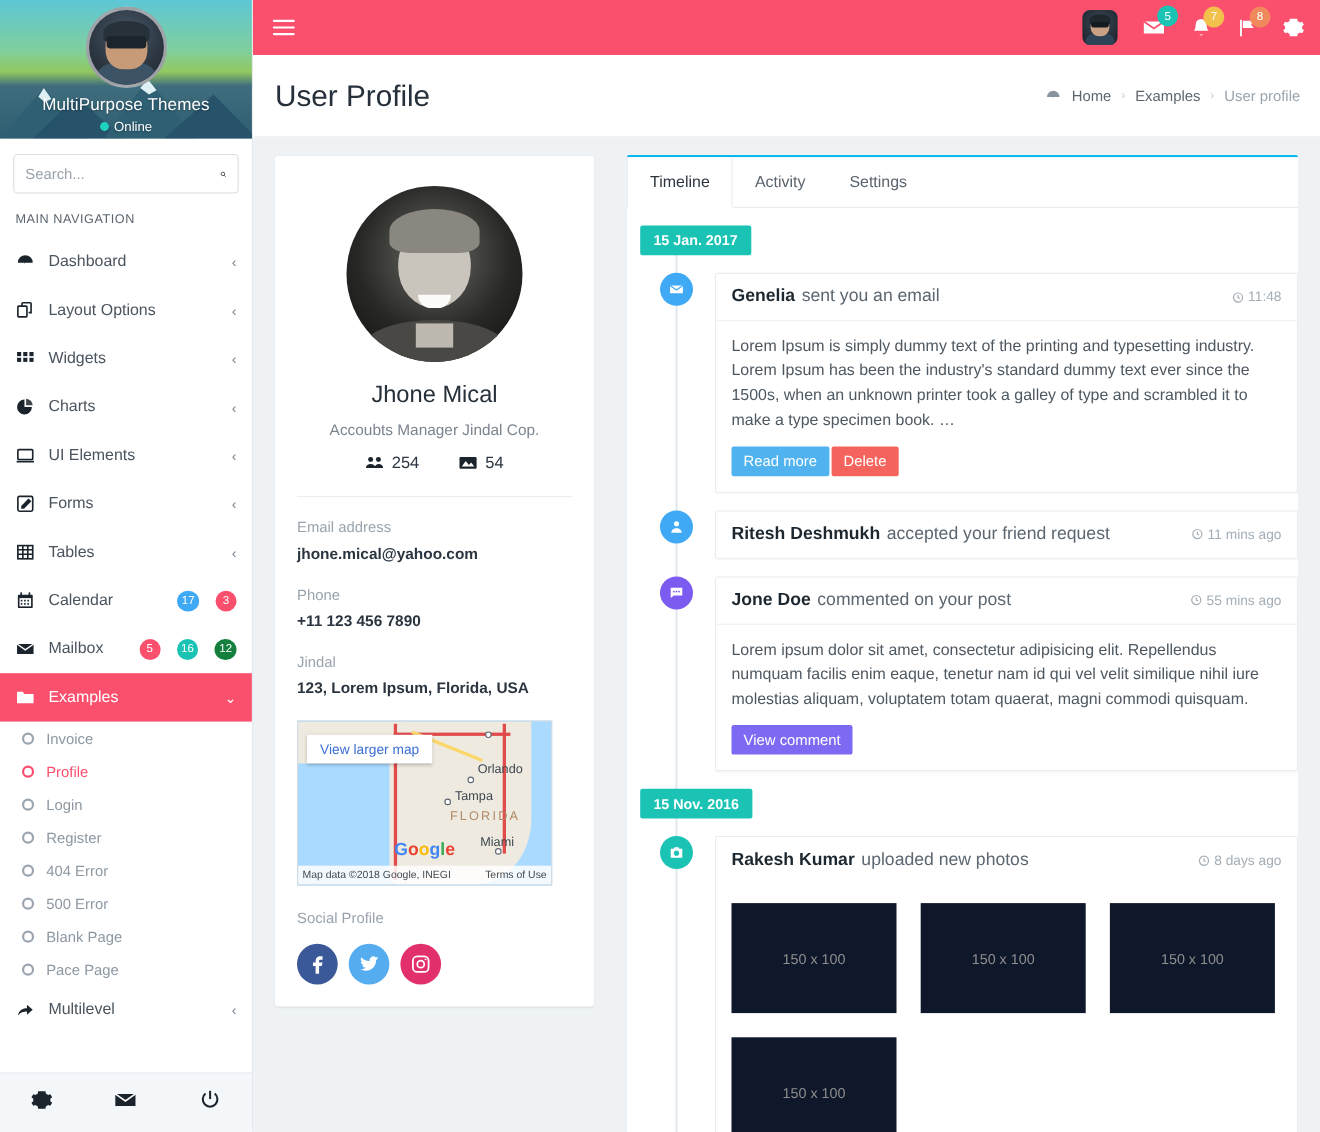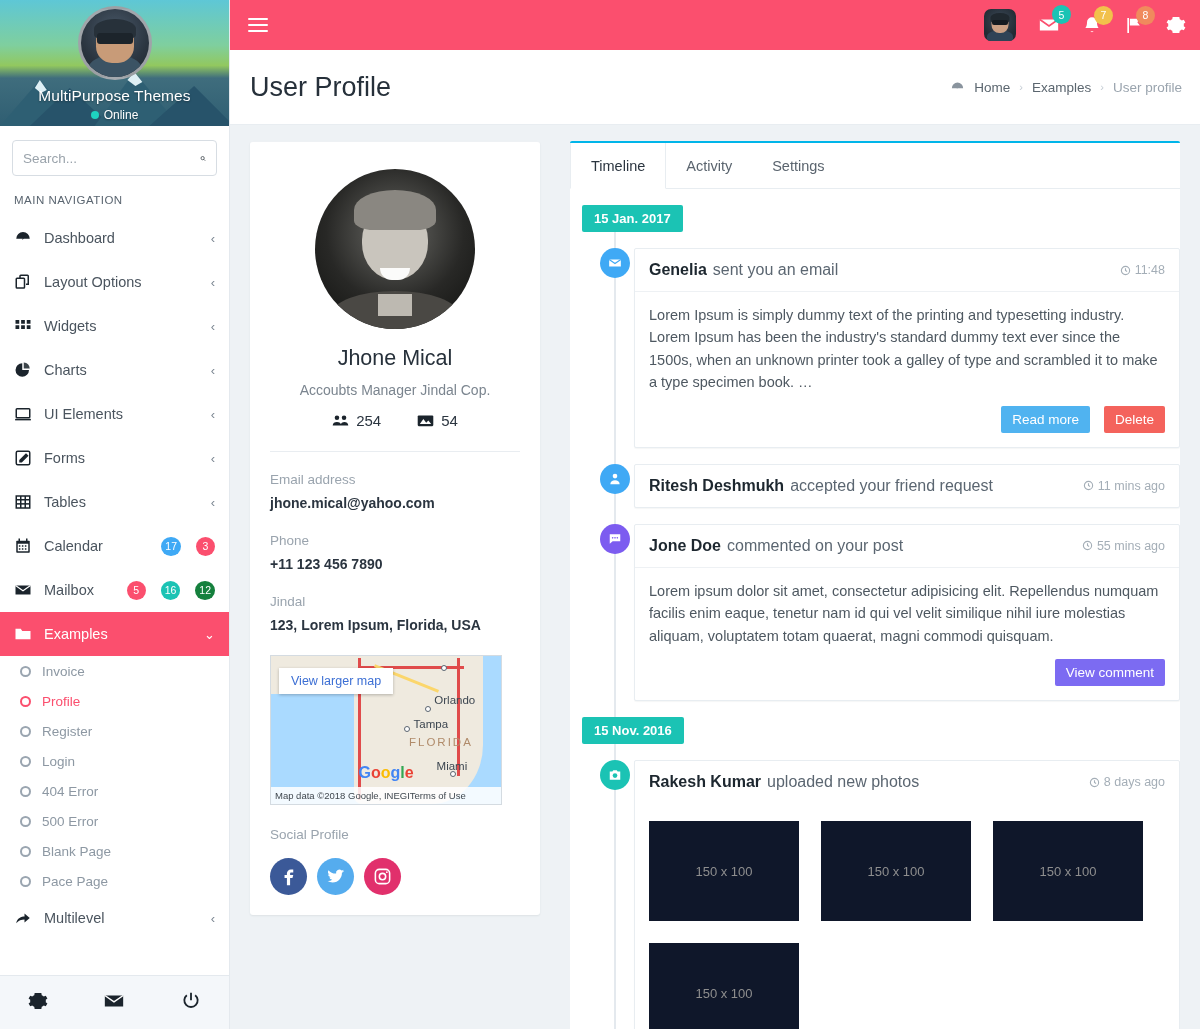--- a/index.html
+++ b/index.html
@@ -161,21 +161,21 @@
   .map-city { position: absolute; font-size: 11.5px; color: #3c4650; }
   .map-cdot { position: absolute; width: 6px; height: 6px; border-radius: 50%; border: 1.5px solid #5b6570; background: #fff; }
   .map-state { position: absolute; font-size: 11.5px; color: #b08b6a; letter-spacing: 2px; }
   .map-btn {
     position: absolute; left: 8px; top: 12px; background: #fff; padding: 6px 12px;
     font-size: 12.5px; color: #3c6fd4; box-shadow: 0 1px 3px rgba(0,0,0,.25); cursor: pointer;
   }
   .map-g { position: absolute; left: 50%; bottom: 22px; transform: translateX(-50%); font-size: 16px; font-weight: bold; }
   .map-foot {
     position: absolute; left: 0; bottom: 0; width: 100%; height: 17px; background: rgba(255,255,255,.86);
-    display: flex; align-items: center; justify-content: flex-start; padding: 0 4px; font-size: 9.5px; color: #40484f;
+    display: flex; align-items: center; justify-content: space-between; padding: 0 4px; font-size: 9.5px; color: #40484f;
   }
   .map-foot span { cursor: pointer; }
   .social-label { font-size: 13.5px; color: #9aa4ae; margin-top: 22px; }
   .socials { display: flex; gap: 10px; margin-top: 16px; }
   .soc { width: 37px; height: 37px; border-radius: 50%; display: flex; align-items: center; justify-content: center; cursor: pointer; }
 
   
   .right { flex: 1; display: flex; flex-direction: column; overflow: hidden; }
   .tabs-card { background: #fff; border-top: 2px solid #00b5e9; border-radius: 2px 2px 0 0;
     box-shadow: 0 1px 2px rgba(35,45,55,.06); }
@@ -190,27 +190,27 @@
   .tl-line { position: absolute; left: 44px; top: 16px; bottom: 0; width: 2px; background: #e4e9ee; }
   .tl-date {
     display: inline-block; background: #1bc3b4; color: #fff; font-size: 13px; font-weight: bold;
     padding: 6px 12px; border-radius: 2px; margin-left: 12px; position: relative; z-index: 2;
   }
   .tl-item { display: flex; margin-top: 16px; position: relative; }
   .tl-bullet {
     width: 30px; height: 30px; border-radius: 50%; display: flex; align-items: center; justify-content: center;
     margin-left: 30px; position: relative; z-index: 2; flex-shrink: 0;
   }
-  .tl-body { flex: 1; margin-left: 4px; background: #fff; border: 1px solid #e8edf1; border-radius: 2px;
+  .tl-body { flex: 1; margin-left: 20px; background: #fff; border: 1px solid #e8edf1; border-radius: 2px;
     box-shadow: 0 1px 1px rgba(35,45,55,.04); }
   .tl-head { display: flex; align-items: center; padding: 12px 14px; font-size: 16px; color: #5b6671; }
   .tl-head b { color: #1d272f; margin-right: 6px; }
   .tl-time { margin-left: auto; font-size: 12.5px; color: #a4aeb7; display: flex; align-items: center; gap: 4px; }
   .tl-text { padding: 0 14px 12px; font-size: 14.5px; color: #4e5861; line-height: 1.55; border-top: 1px solid #eef1f4; padding-top: 12px; }
-  .tl-foot { padding: 0 14px 14px; display: flex; justify-content: flex-end; gap: 14px; }
+  .tl-foot { padding: 0 14px 14px; display: flex; gap: 2px; }
   .btn { border: 0; color: #fff; font-size: 13.5px; padding: 6px 11px; border-radius: 2px; cursor: pointer;
     font-family: "Liberation Sans", sans-serif; }
   .photos { padding: 18px 14px 16px; display: flex; flex-wrap: wrap; gap: 22px 22px; }
   .photo { width: 150px; height: 100px; background: #0f172a; color: #8e8e8e; font-size: 13px;
     display: flex; align-items: center; justify-content: center; cursor: pointer; }
 </style>
 </head>
 <body>
 
 <div class="app">
@@ -383,25 +383,25 @@
       <div class="sub-item">
         <span class="ring"></span>
         <span>Invoice</span>
       </div>
       <div class="sub-item sel">
         <span class="ring"></span>
         <span>Profile</span>
       </div>
       <div class="sub-item">
         <span class="ring"></span>
-        <span>Register</span>
+        <span>Login</span>
       </div>
       <div class="sub-item">
         <span class="ring"></span>
-        <span>Login</span>
+        <span>Register</span>
       </div>
       <div class="sub-item">
         <span class="ring"></span>
         <span>404 Error</span>
       </div>
       <div class="sub-item">
         <span class="ring"></span>
         <span>500 Error</span>
       </div>
       <div class="sub-item">

